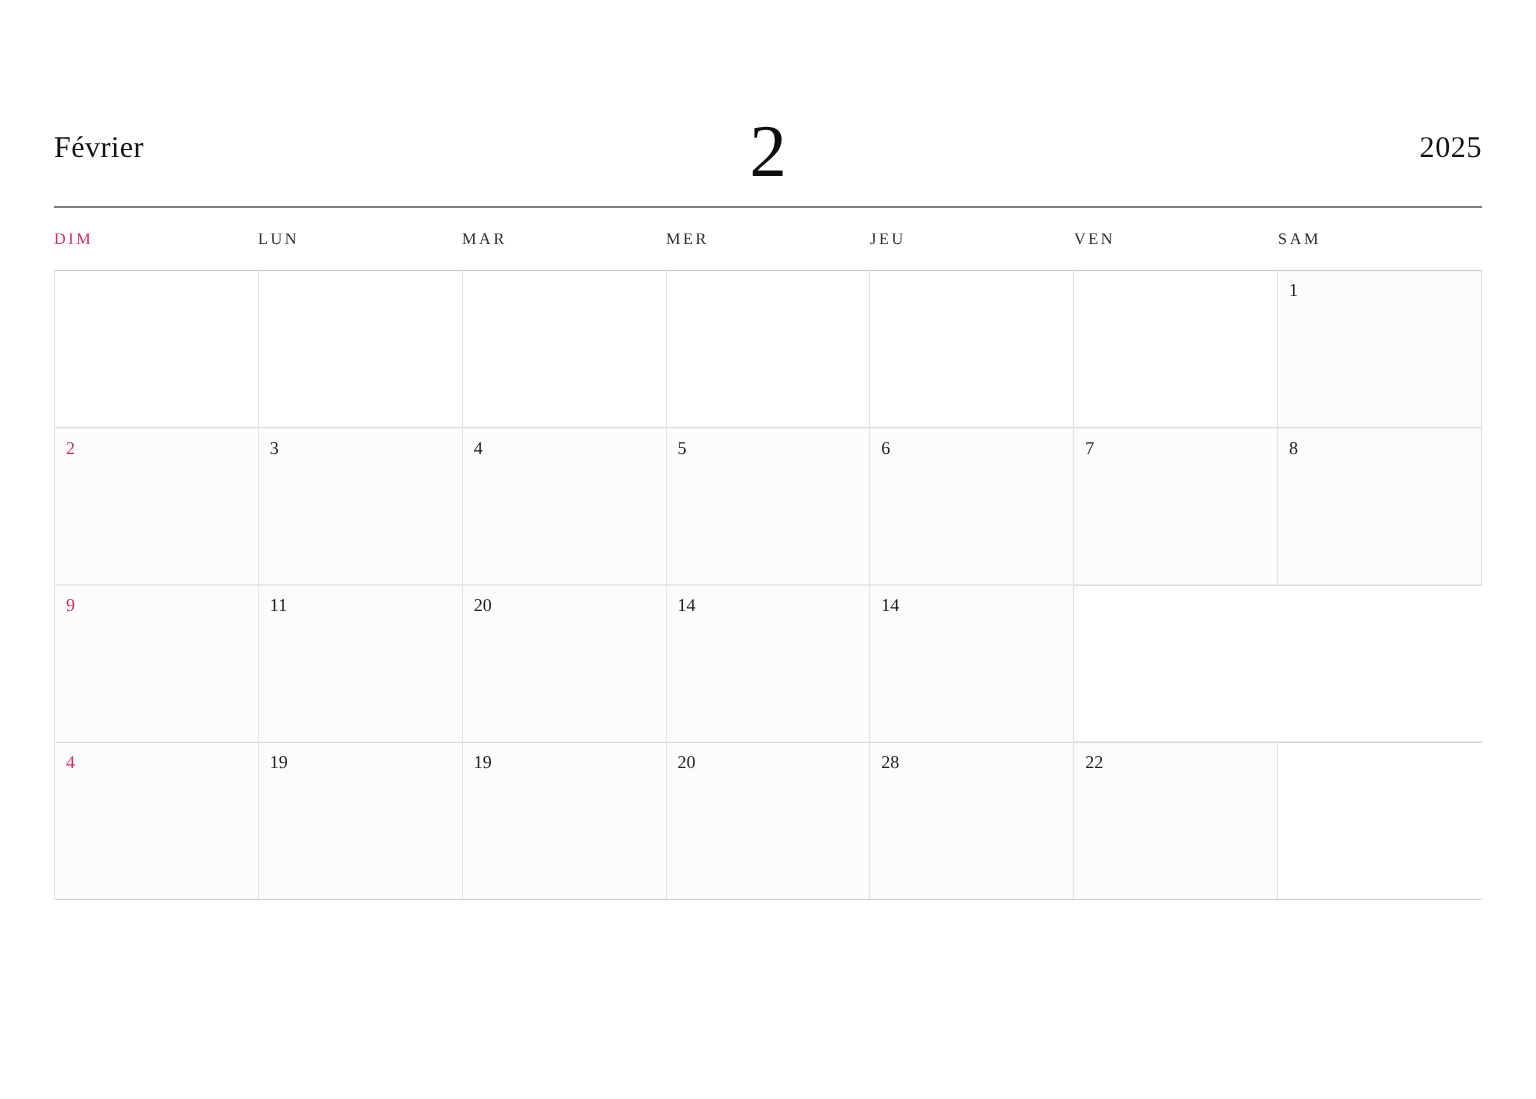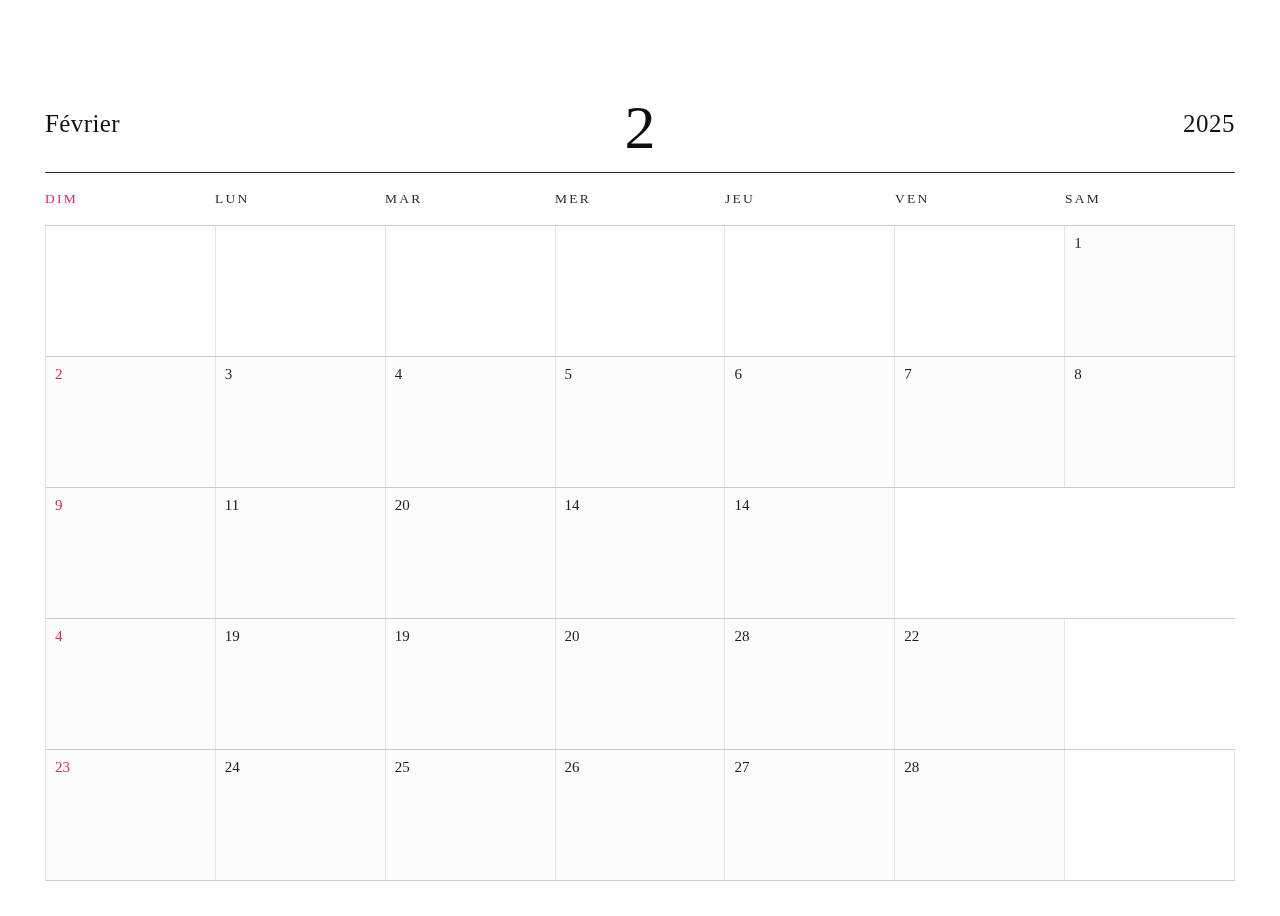--- a/index.html
+++ b/index.html
@@ -166,27 +166,18 @@
 
     <div class="week">
       <div class="cell"><span class="daynum sunday">4</span></div>
       <div class="cell"><span class="daynum">19</span></div>
       <div class="cell"><span class="daynum">19</span></div>
       <div class="cell"><span class="daynum">20</span></div>
       <div class="cell"><span class="daynum">28</span></div>
       <div class="cell"><span class="daynum">22</span></div>
     </div>
 
-    <div class="week">
-      <div class="cell"><span class="daynum sunday">23</span></div>
-      <div class="cell"><span class="daynum">24</span></div>
-      <div class="cell"><span class="daynum">25</span></div>
-      <div class="cell"><span class="daynum">26</span></div>
-      <div class="cell"><span class="daynum">27</span></div>
-      <div class="cell"><span class="daynum">28</span></div>
-      <div class="cell empty"><span class="daynum"></span></div>
-    </div>
 
   </div>
 
   <div class="bottom-strip"></div>
 
 </div>
 
 </body></html>

